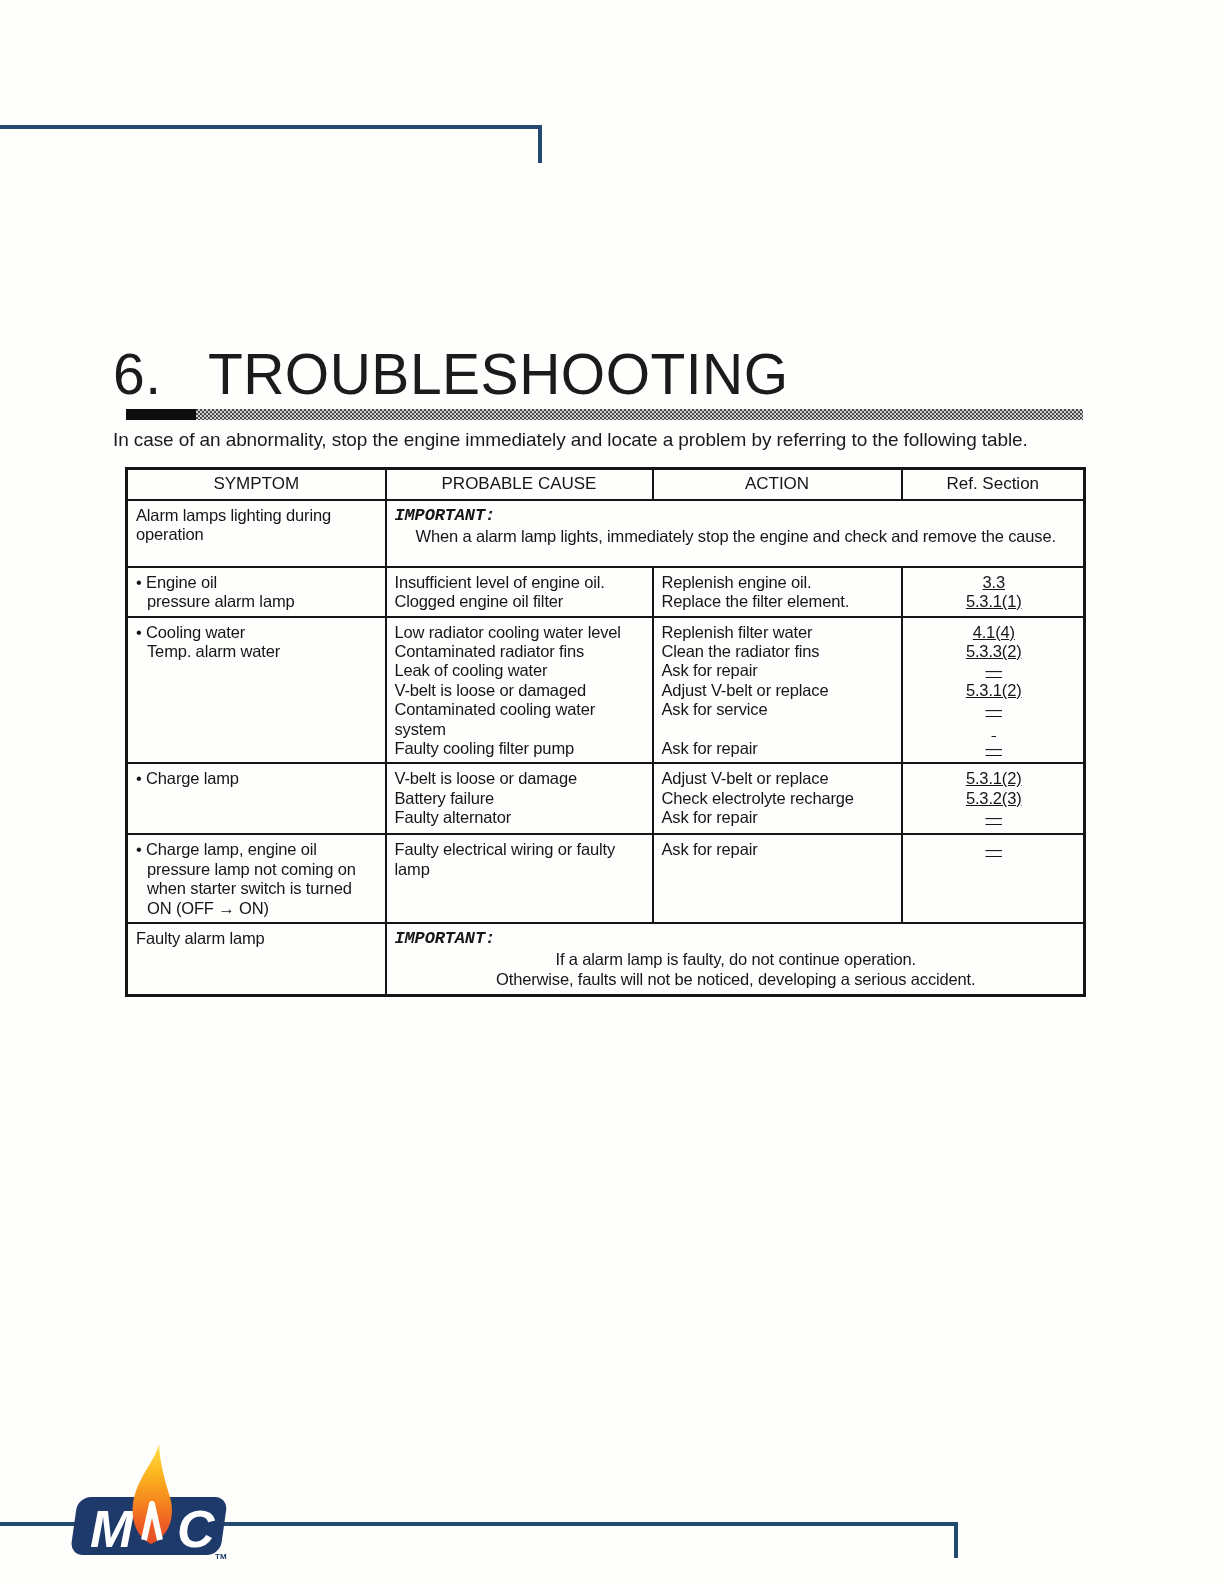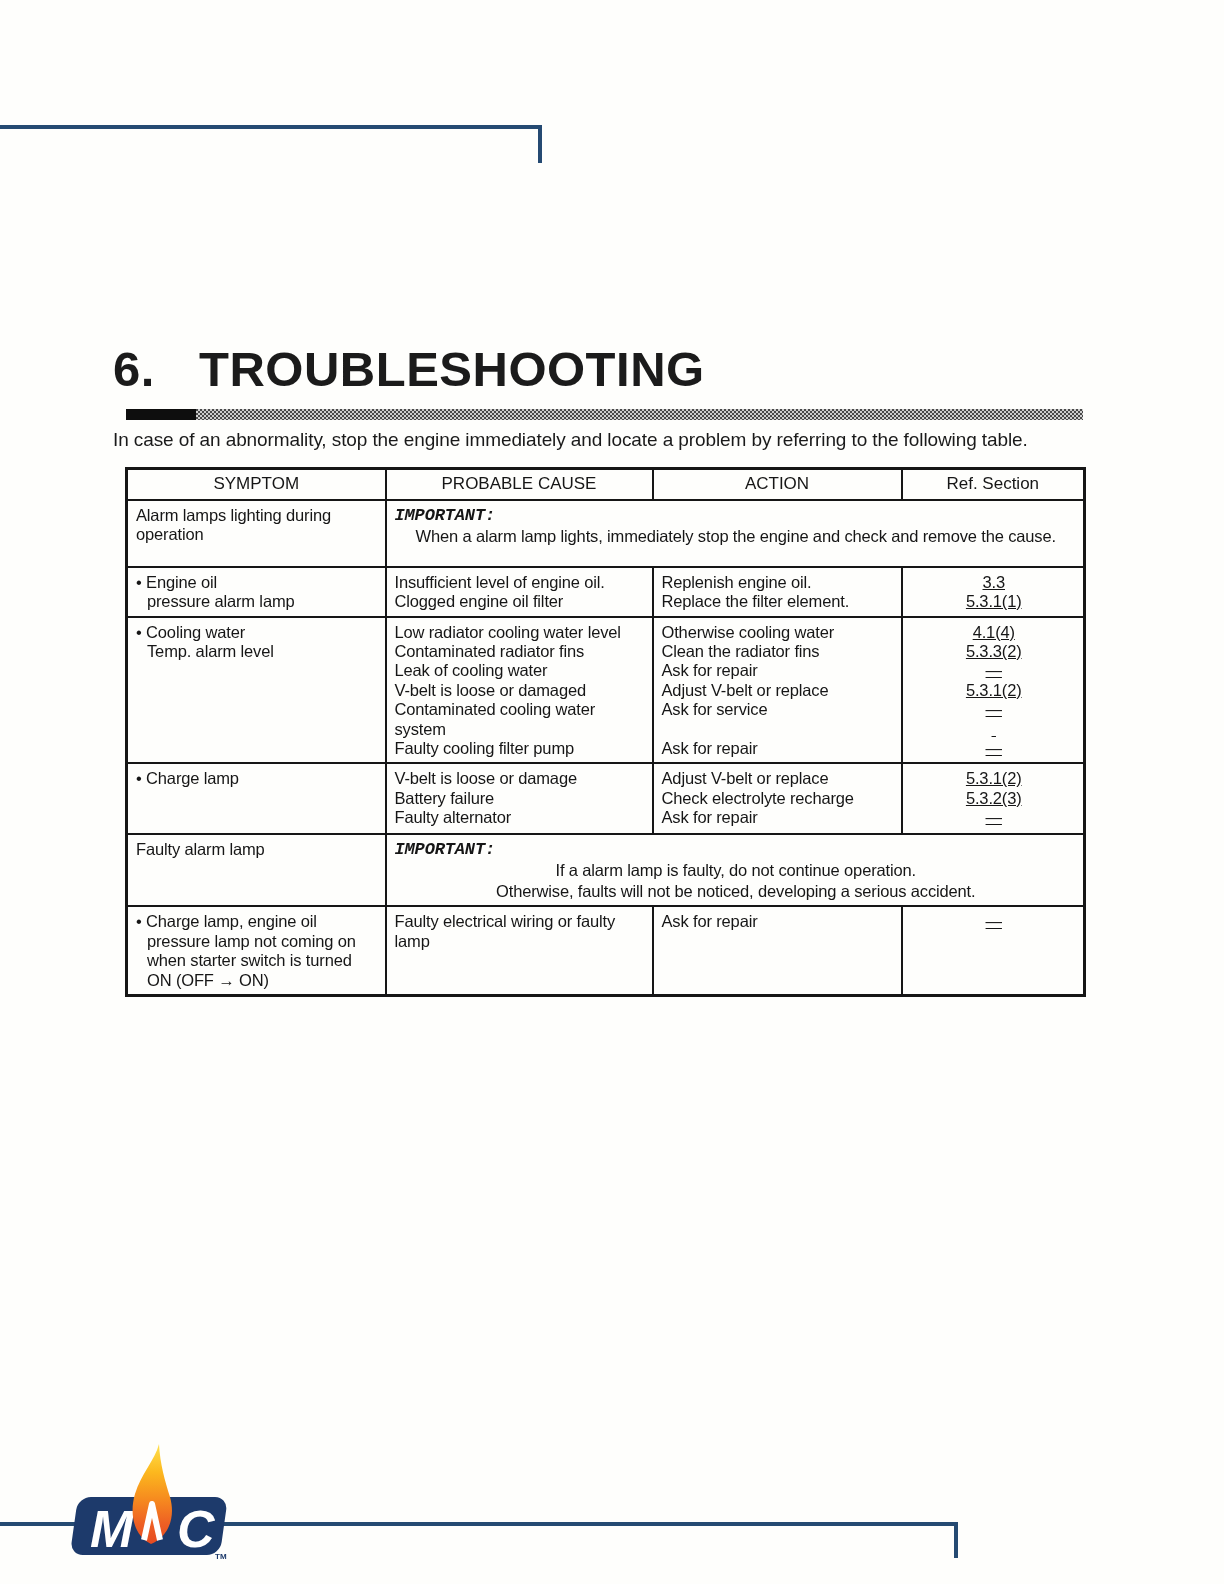--- a/index.html
+++ b/index.html
@@ -15,21 +15,21 @@
   
   .mark { position:absolute; background:#254a72; }
   .mark-top-h { left:0; top:125px; width:540px; height:4px; }
   .mark-top-v { left:538px; top:125px; width:4px; height:38px; }
   .mark-bot-h { left:0; top:1522px; width:958px; height:4px; }
   .mark-bot-v { left:954px; top:1522px; width:4px; height:36px; }
 
   
   .title-row {
     position:absolute; left:113px; top:341px;
-    font-size:49px; font-weight:700; letter-spacing:.5px;
+    font-size:57px; font-weight:400; letter-spacing:.5px;
     color:#1b1b1b; white-space:nowrap;
   }
   .title-num { display:inline-block; }
   .title-text { display:inline-block; margin-left:30px; }
 
   
   .title-bar {
     position:absolute; left:126px; top:409px; width:957px; height:11px;
     background-color:#d8d8d8;
     background-image:
@@ -135,33 +135,33 @@
               <div class="cell-line">Replace the filter element.</div>
             </td>
             <td class="ref-cell">
               <div class="cell-line">3.3</div>
               <div class="cell-line">5.3.1(1)</div>
             </td>
           </tr>
           <tr style="height: 137px;">
             <td>
               <div class="cell-line sym-line">• Cooling water</div>
-              <div class="cell-line sym-line indent">Temp. alarm level</div>
+              <div class="cell-line sym-line indent">Temp. alarm water</div>
             </td>
             <td>
               <div class="cell-line">Low radiator cooling water level</div>
               <div class="cell-line">Contaminated radiator fins</div>
               <div class="cell-line">Leak of cooling water</div>
               <div class="cell-line">V-belt is loose or damaged</div>
               <div class="cell-line">Contaminated cooling water</div>
               <div class="cell-line">system</div>
               <div class="cell-line">Faulty cooling filter pump</div>
             </td>
             <td>
-              <div class="cell-line">Otherwise cooling water</div>
+              <div class="cell-line">Replenish filter water</div>
               <div class="cell-line">Clean the radiator fins</div>
               <div class="cell-line">Ask for repair</div>
               <div class="cell-line">Adjust V-belt or replace</div>
               <div class="cell-line">Ask for service</div>
               <div class="cell-line">&nbsp;</div>
               <div class="cell-line">Ask for repair</div>
             </td>
             <td class="ref-cell">
               <div class="cell-line">4.1(4)</div>
               <div class="cell-line">5.3.3(2)</div>
@@ -182,49 +182,49 @@
               <div class="cell-line">Faulty alternator</div>
             </td>
             <td>
               <div class="cell-line">Adjust V-belt or replace</div>
               <div class="cell-line">Check electrolyte recharge</div>
               <div class="cell-line">Ask for repair</div>
             </td>
             <td class="ref-cell">
               <div class="cell-line">5.3.1(2)</div>
               <div class="cell-line">5.3.2(3)</div>
+              <div class="cell-line">—</div>
+            </td>
+          </tr>
+          <tr style="height: 85px;">
+            <td>
+              <div class="cell-line sym-line">• Charge lamp, engine oil</div>
+              <div class="cell-line sym-line indent">pressure lamp not coming on</div>
+              <div class="cell-line sym-line indent">when starter switch is turned</div>
+              <div class="cell-line sym-line indent">ON (OFF → ON)</div>
+            </td>
+            <td>
+              <div class="cell-line">Faulty electrical wiring or faulty</div>
+              <div class="cell-line">lamp</div>
+            </td>
+            <td>
+              <div class="cell-line">Ask for repair</div>
+            </td>
+            <td class="ref-cell">
               <div class="cell-line">—</div>
             </td>
           </tr>
           <tr style="height: 65px;">
             <td>
               <div class="cell-line wrap sym-line">Faulty alarm lamp</div>
             </td>
             <td colspan="3">
               <div class="imp-label">IMPORTANT:</div>
               <div class="cell-line wrap imp-line">If a alarm lamp is faulty, do not continue operation.</div>
               <div class="cell-line wrap imp-line">Otherwise, faults will not be noticed, developing a serious accident.</div>
-            </td>
-          </tr>
-          <tr style="height: 85px;">
-            <td>
-              <div class="cell-line sym-line">• Charge lamp, engine oil</div>
-              <div class="cell-line sym-line indent">pressure lamp not coming on</div>
-              <div class="cell-line sym-line indent">when starter switch is turned</div>
-              <div class="cell-line sym-line indent">ON (OFF → ON)</div>
-            </td>
-            <td>
-              <div class="cell-line">Faulty electrical wiring or faulty</div>
-              <div class="cell-line">lamp</div>
-            </td>
-            <td>
-              <div class="cell-line">Ask for repair</div>
-            </td>
-            <td class="ref-cell">
-              <div class="cell-line">—</div>
             </td>
           </tr>
         </tbody>
     </table>
   </div>
 
   <div class="mark mark-bot-h"></div>
   <div class="mark mark-bot-v"></div>
 
   <svg class="logo-svg" width="180" height="125" viewBox="0 0 180 125">

